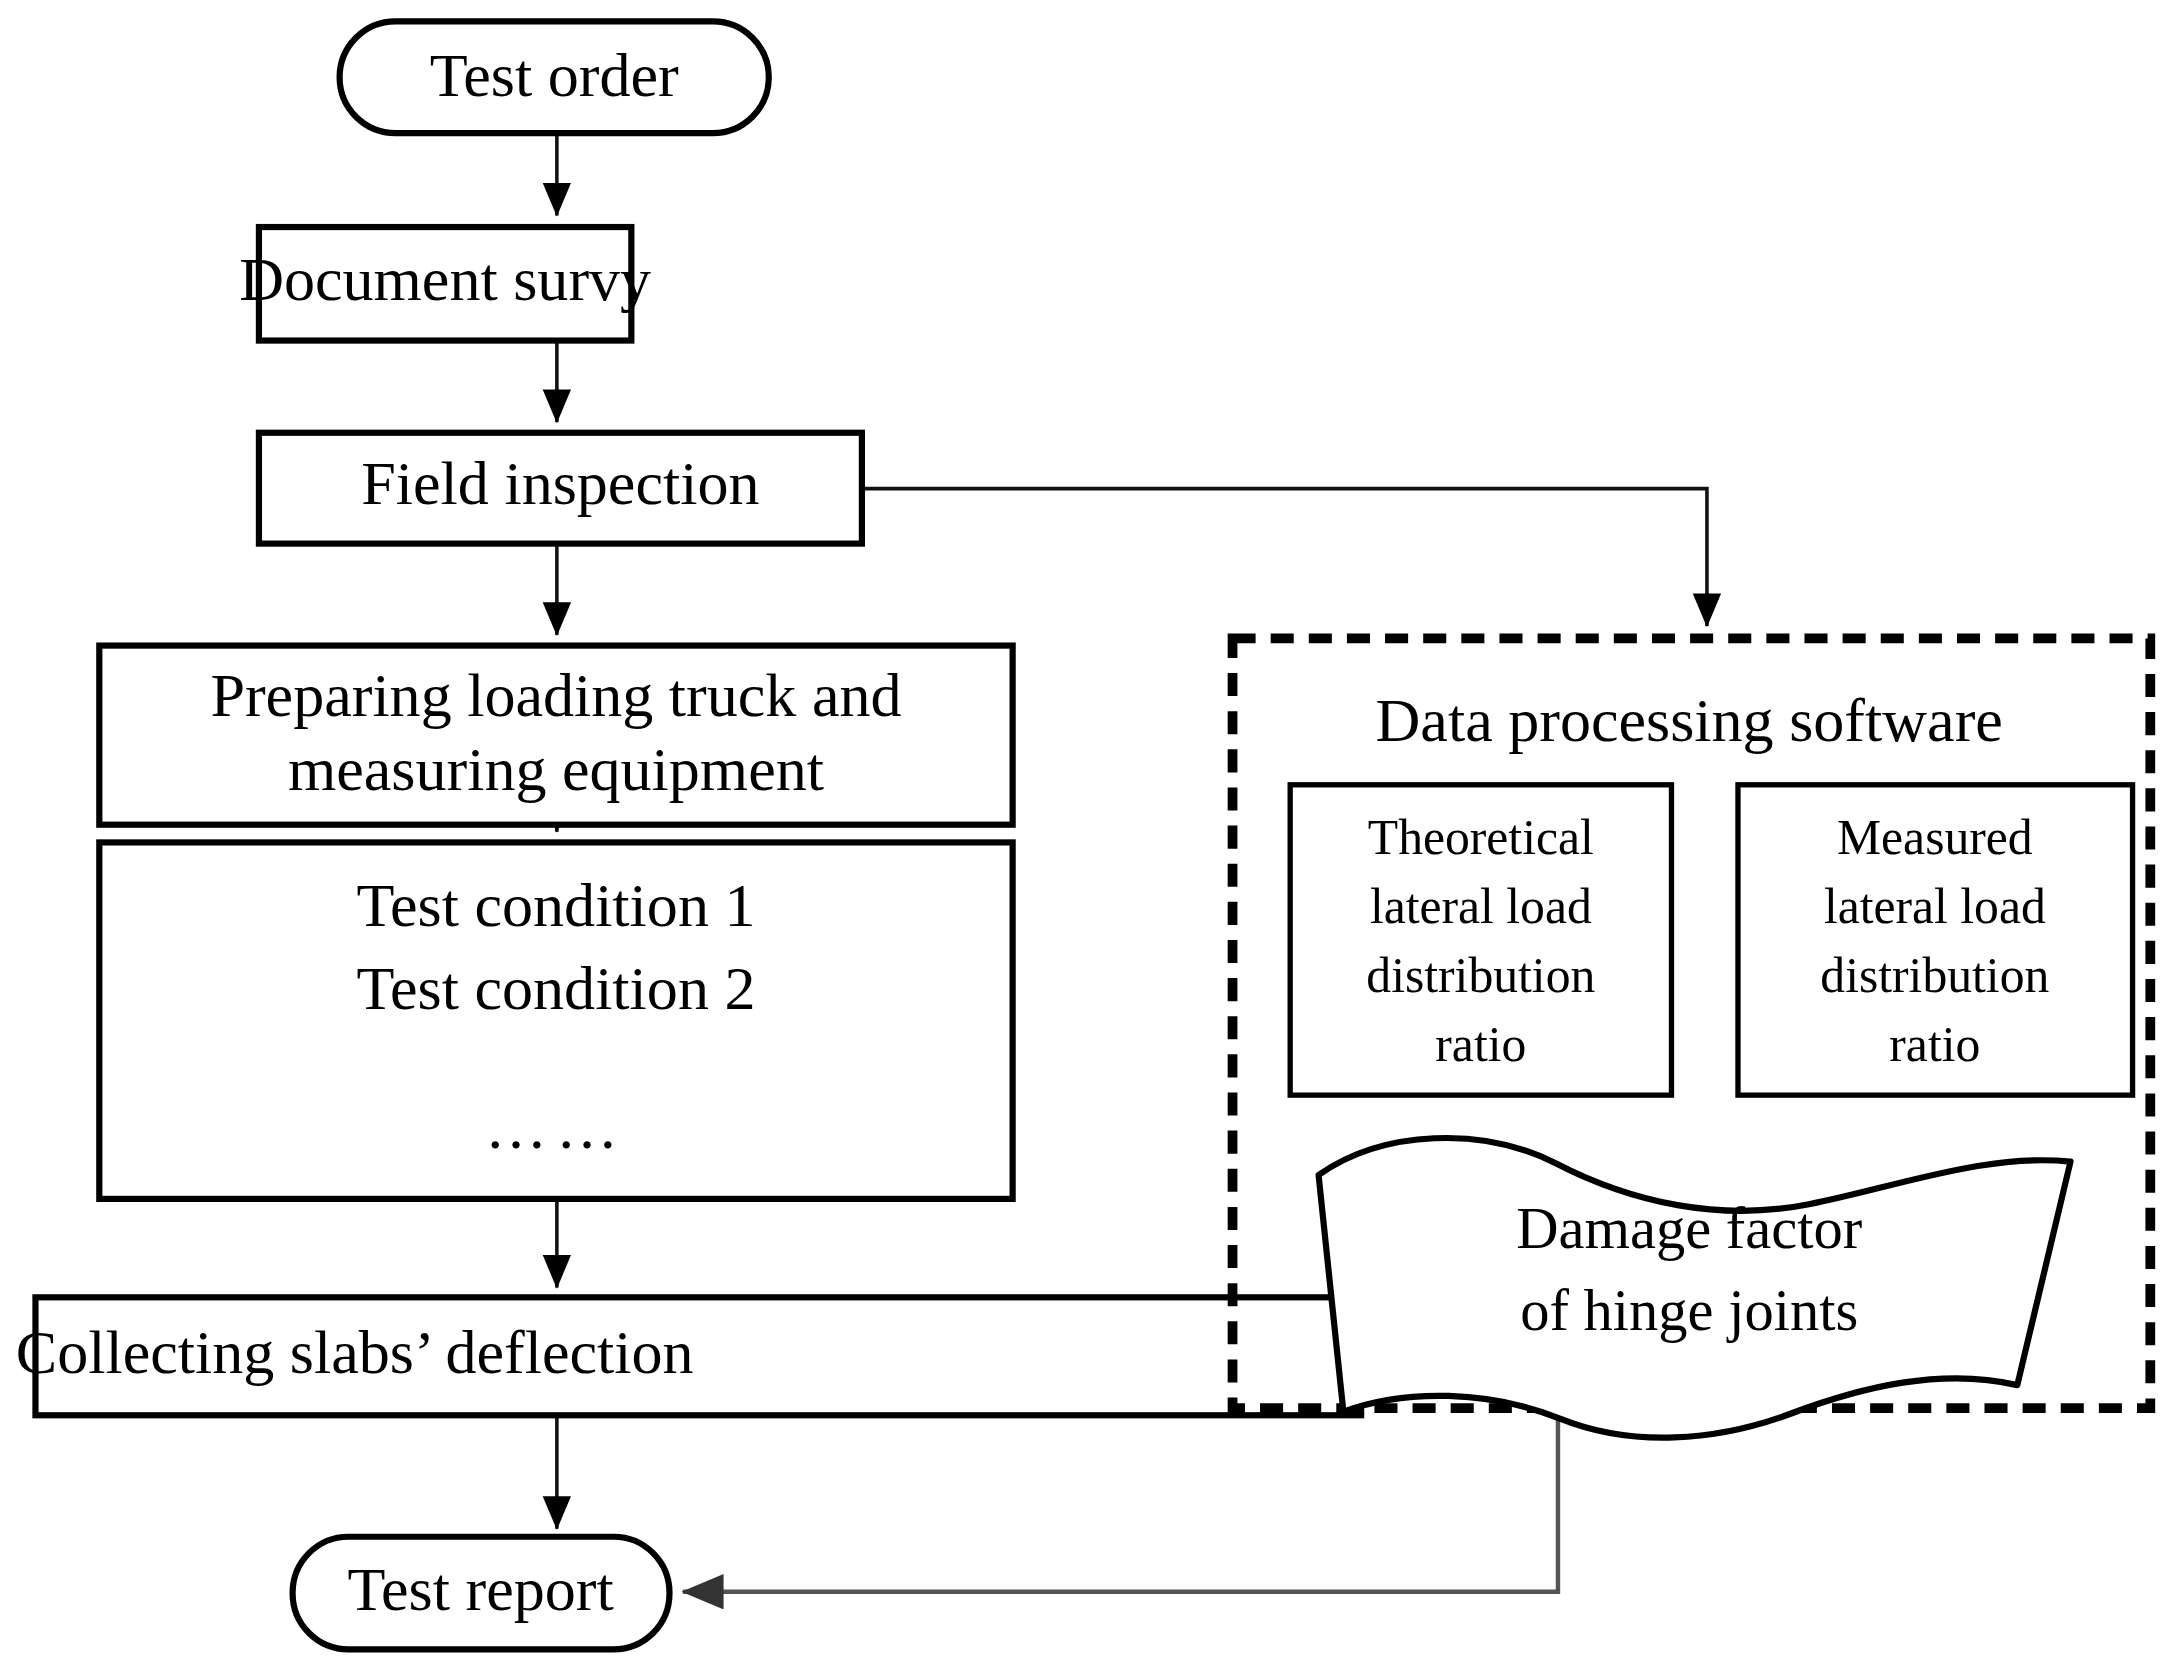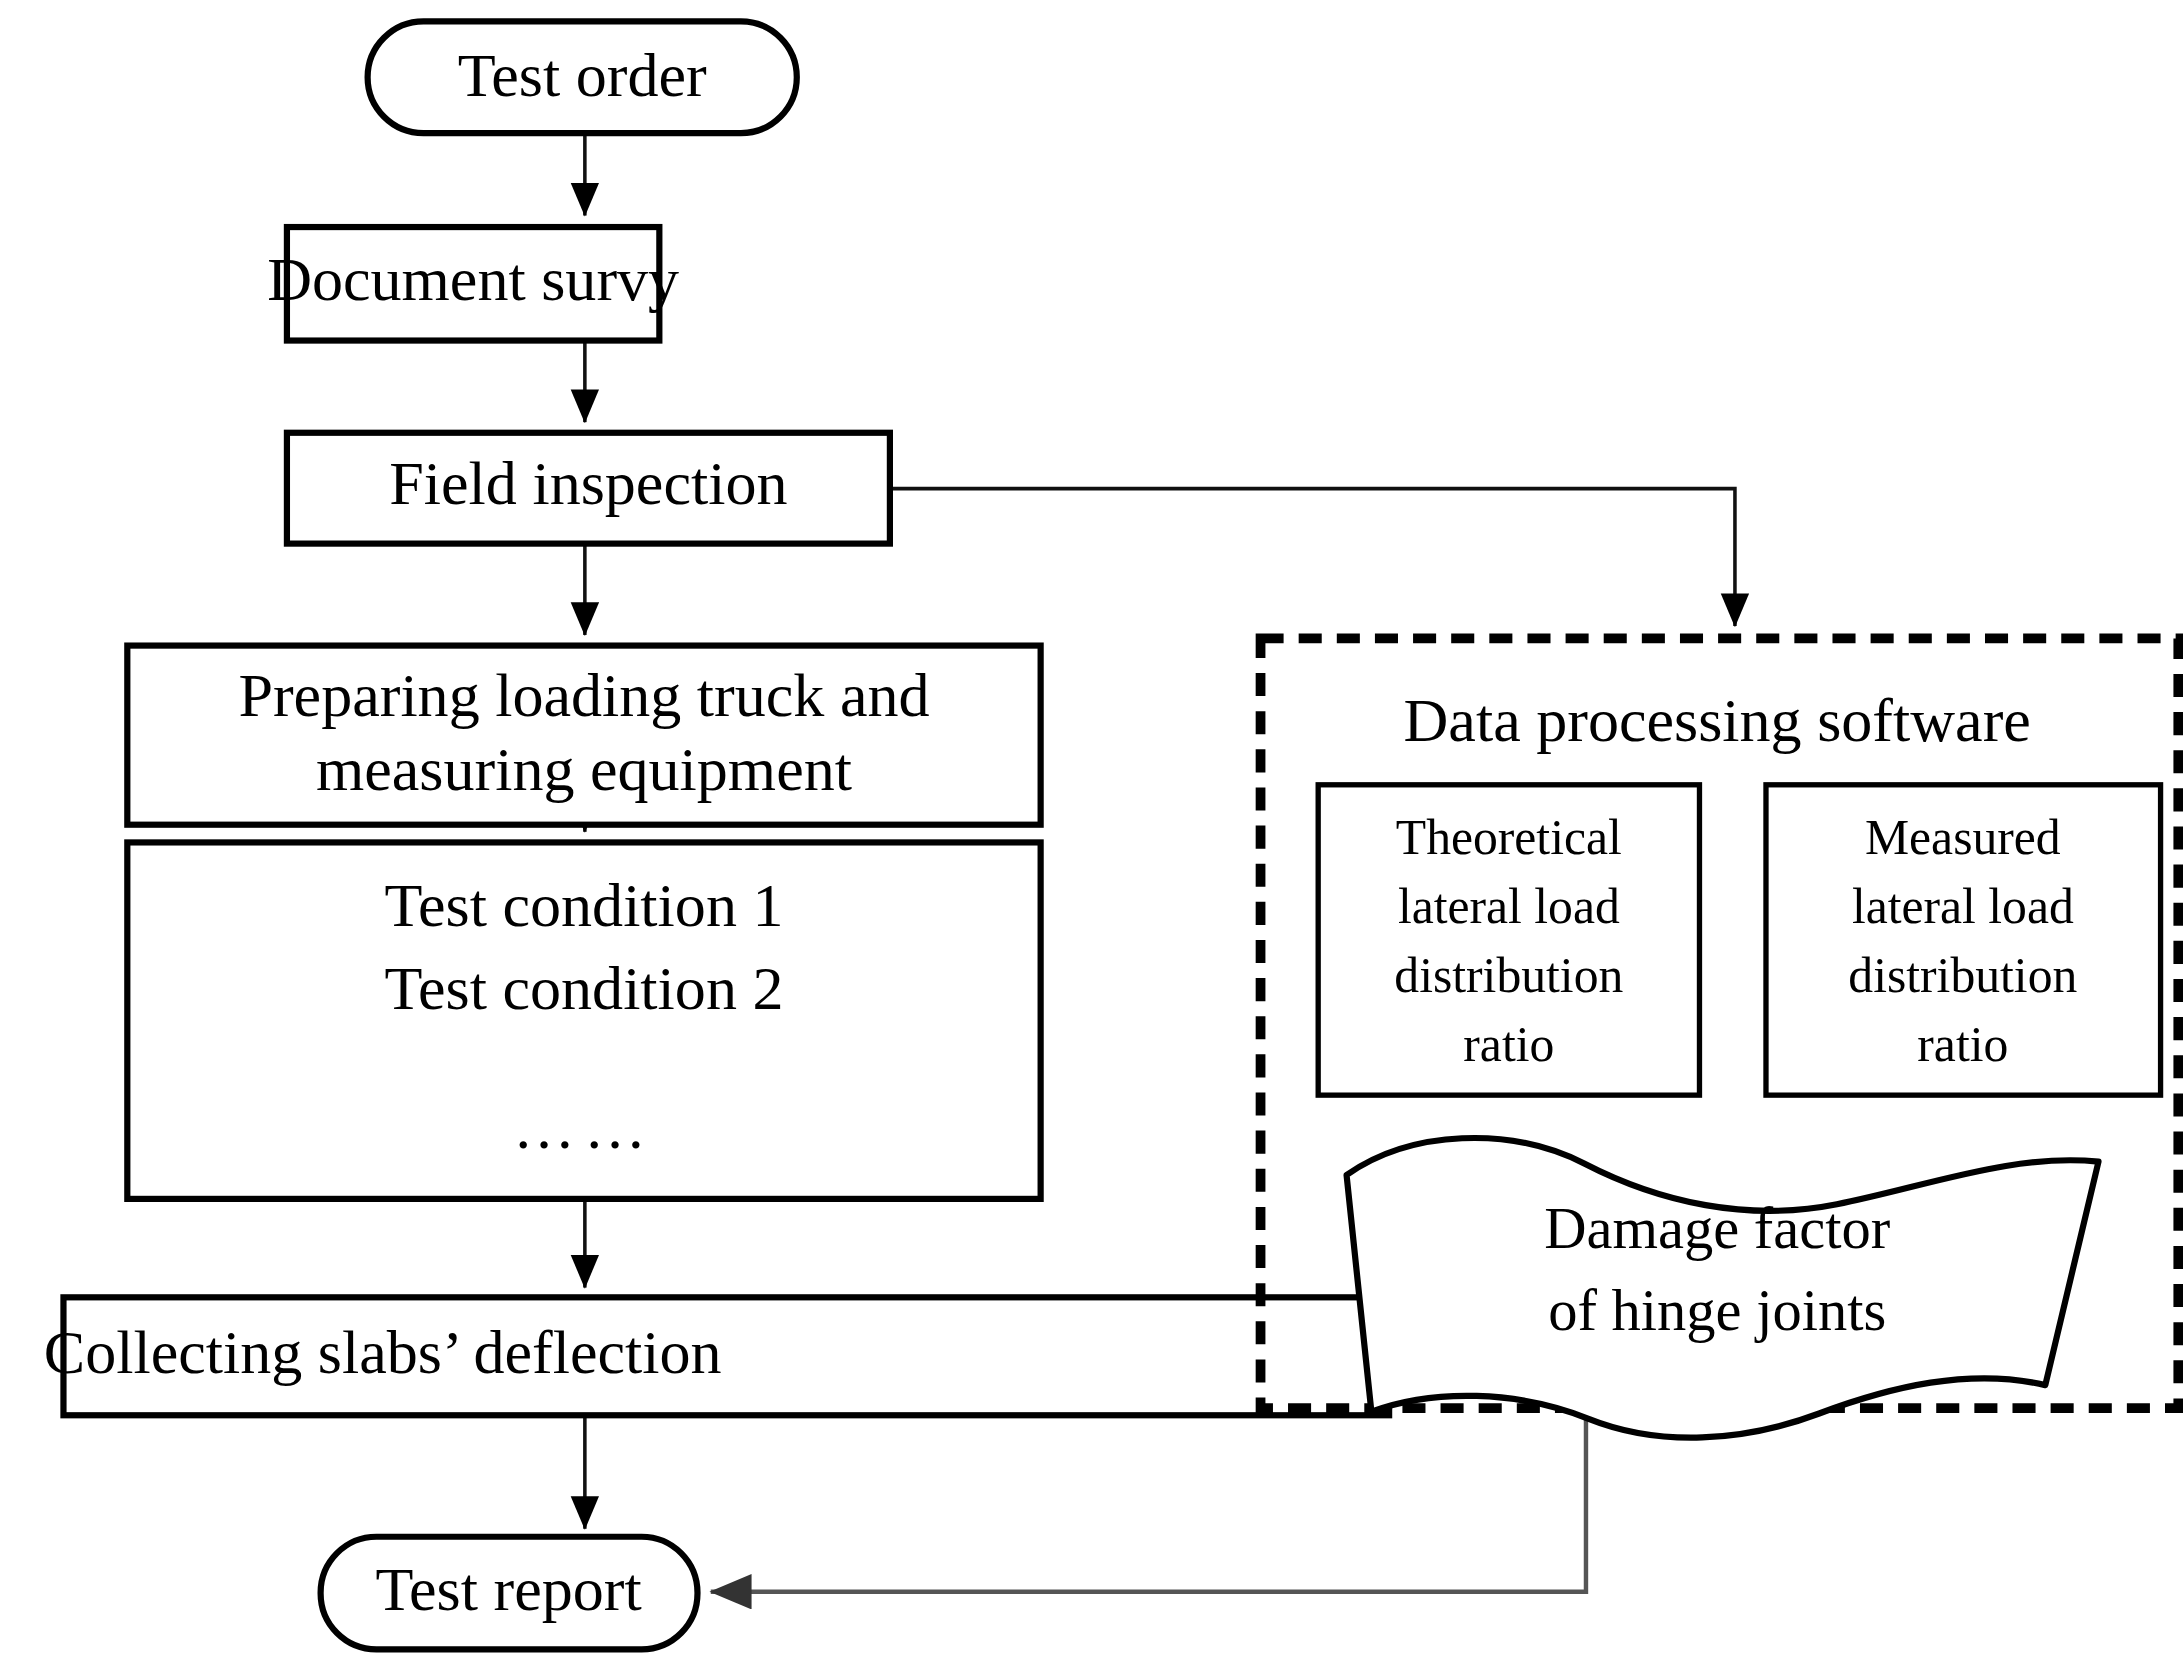--- a/index.html
+++ b/index.html
@@ -12,21 +12,20 @@
     width: 2184px;
     height: 1676px;
     overflow: hidden;
     font-family: "Liberation Serif", "DejaVu Serif", serif;
   }
   #diagram-root {
     position: relative;
     width: 1776px;
     height: 1676px;
     background: #ffffff;
-    margin-left: 28px;
   }
   svg.flow {
     position: absolute;
     left: 0;
     top: 0;
     width: 2184px;
     height: 1676px;
     display: block;
   }
   .node-shape {

